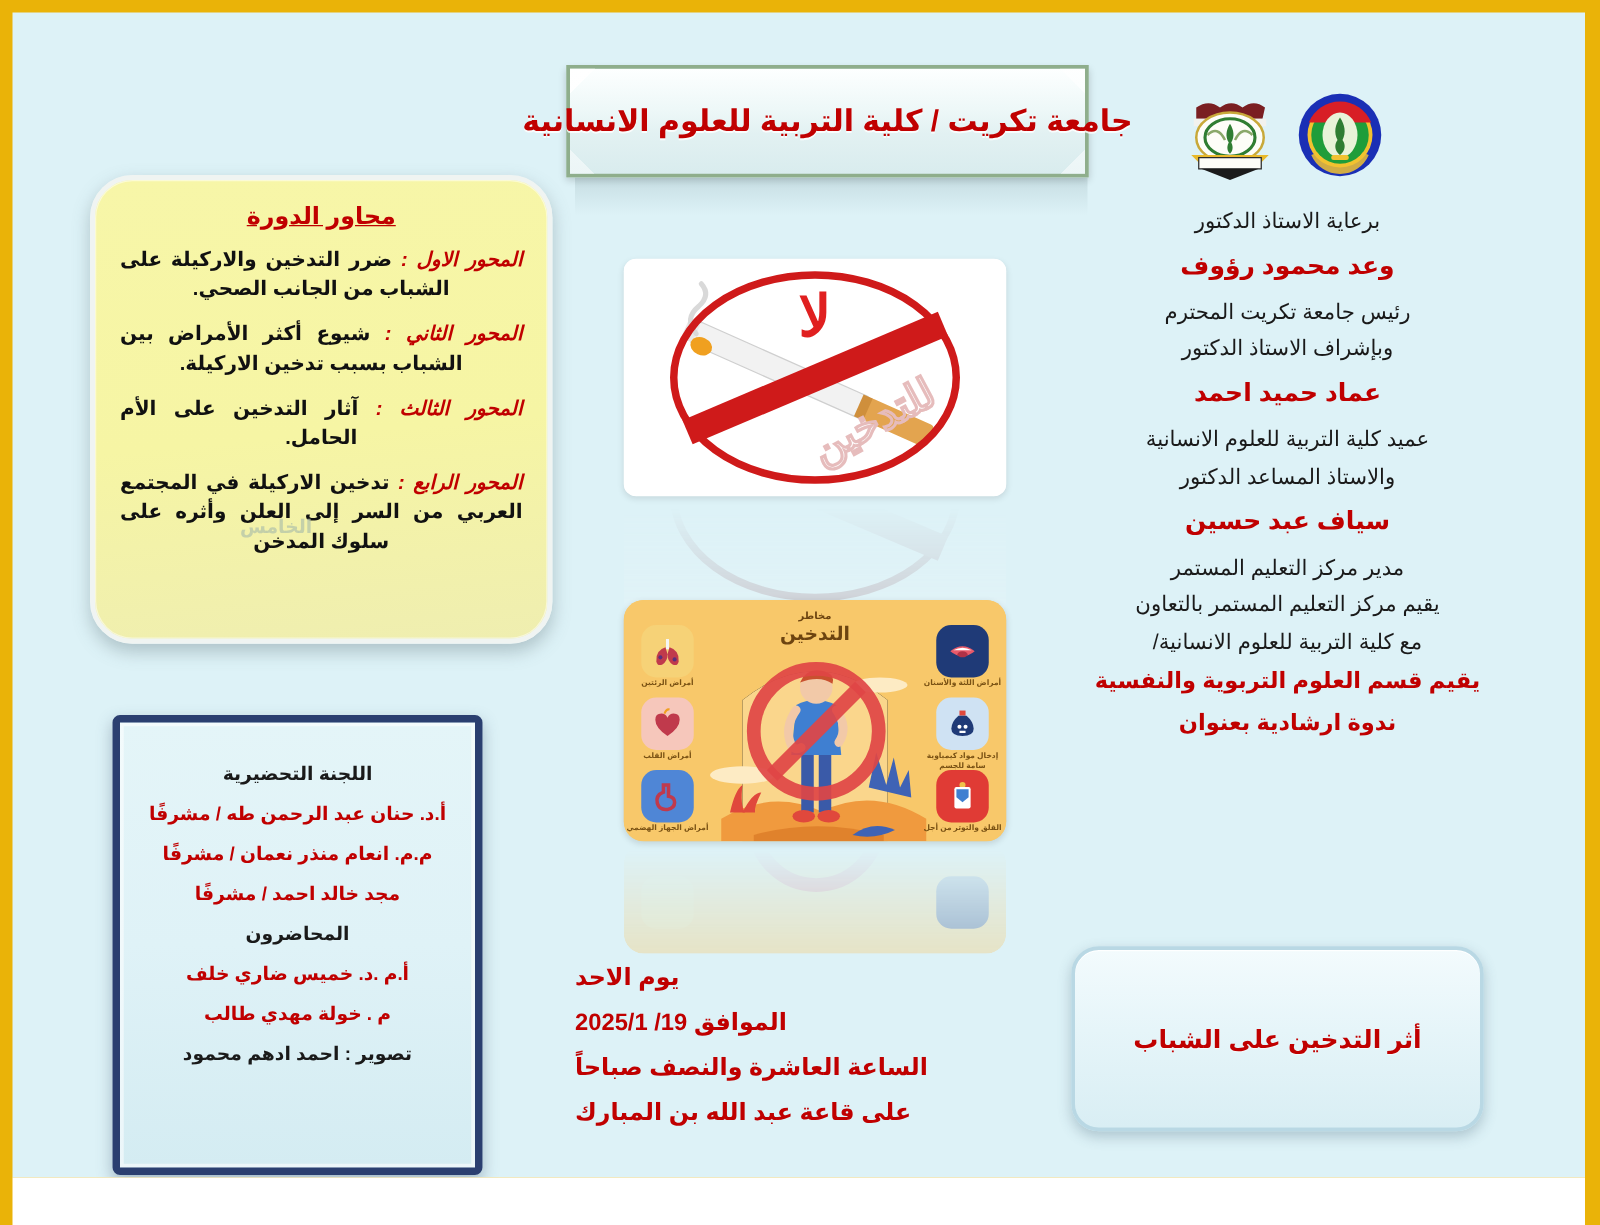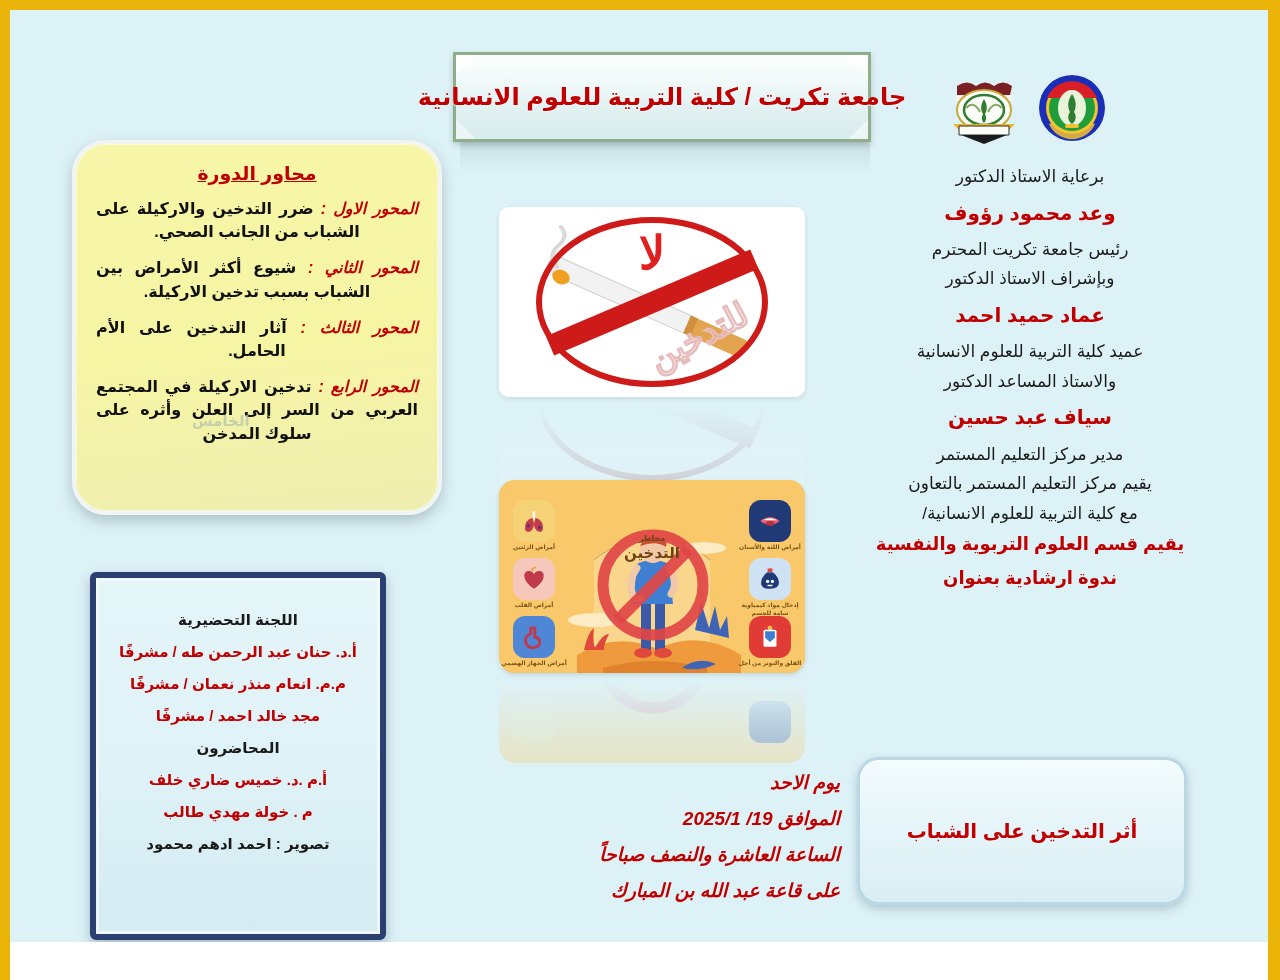--- a/index.html
+++ b/index.html
@@ -192,21 +192,21 @@
     transform:scaleY(-1);
     -webkit-mask-image:linear-gradient(to top, transparent 6%, rgba(0,0,0,.9) 100%);
             mask-image:linear-gradient(to top, transparent 6%, rgba(0,0,0,.9) 100%);
   }
 
   
   #event-details{
     position:absolute;
     left:450px; top:755px;
     width:380px;
-    direction:rtl; text-align:right;font-style:italic;
+    direction:rtl; text-align:left;
   }
   .event-line{
     font-size:19px; font-weight:bold;
     color:#c00000; line-height:1.9;
     white-space:nowrap;
   }
 
   
   #seminar-title-box{
     position:absolute;
@@ -224,21 +224,21 @@
     color:#c00000; white-space:nowrap;
     text-shadow:0 1px 1px rgba(255,255,255,.7);
   }
 
   
   .ig-title{
     position:absolute; left:0; right:0; top:8px;
     text-align:center; direction:rtl;
     color:#6d4410; font-weight:bold;
   }
-  .ig-title .small{ display:block; font-size:8px; letter-spacing:.5px;margin-top:46px; }
+  .ig-title .small{ display:block; font-size:8px; letter-spacing:.5px; }
   .ig-title .big{ display:block; font-size:15px; margin-top:1px; }
 
   .ig-tile{
     position:absolute;
     width:42px; height:42px;
     border-radius:12px;
     display:flex; align-items:center; justify-content:center;
     font-size:22px;
   }
   .ig-cap{

